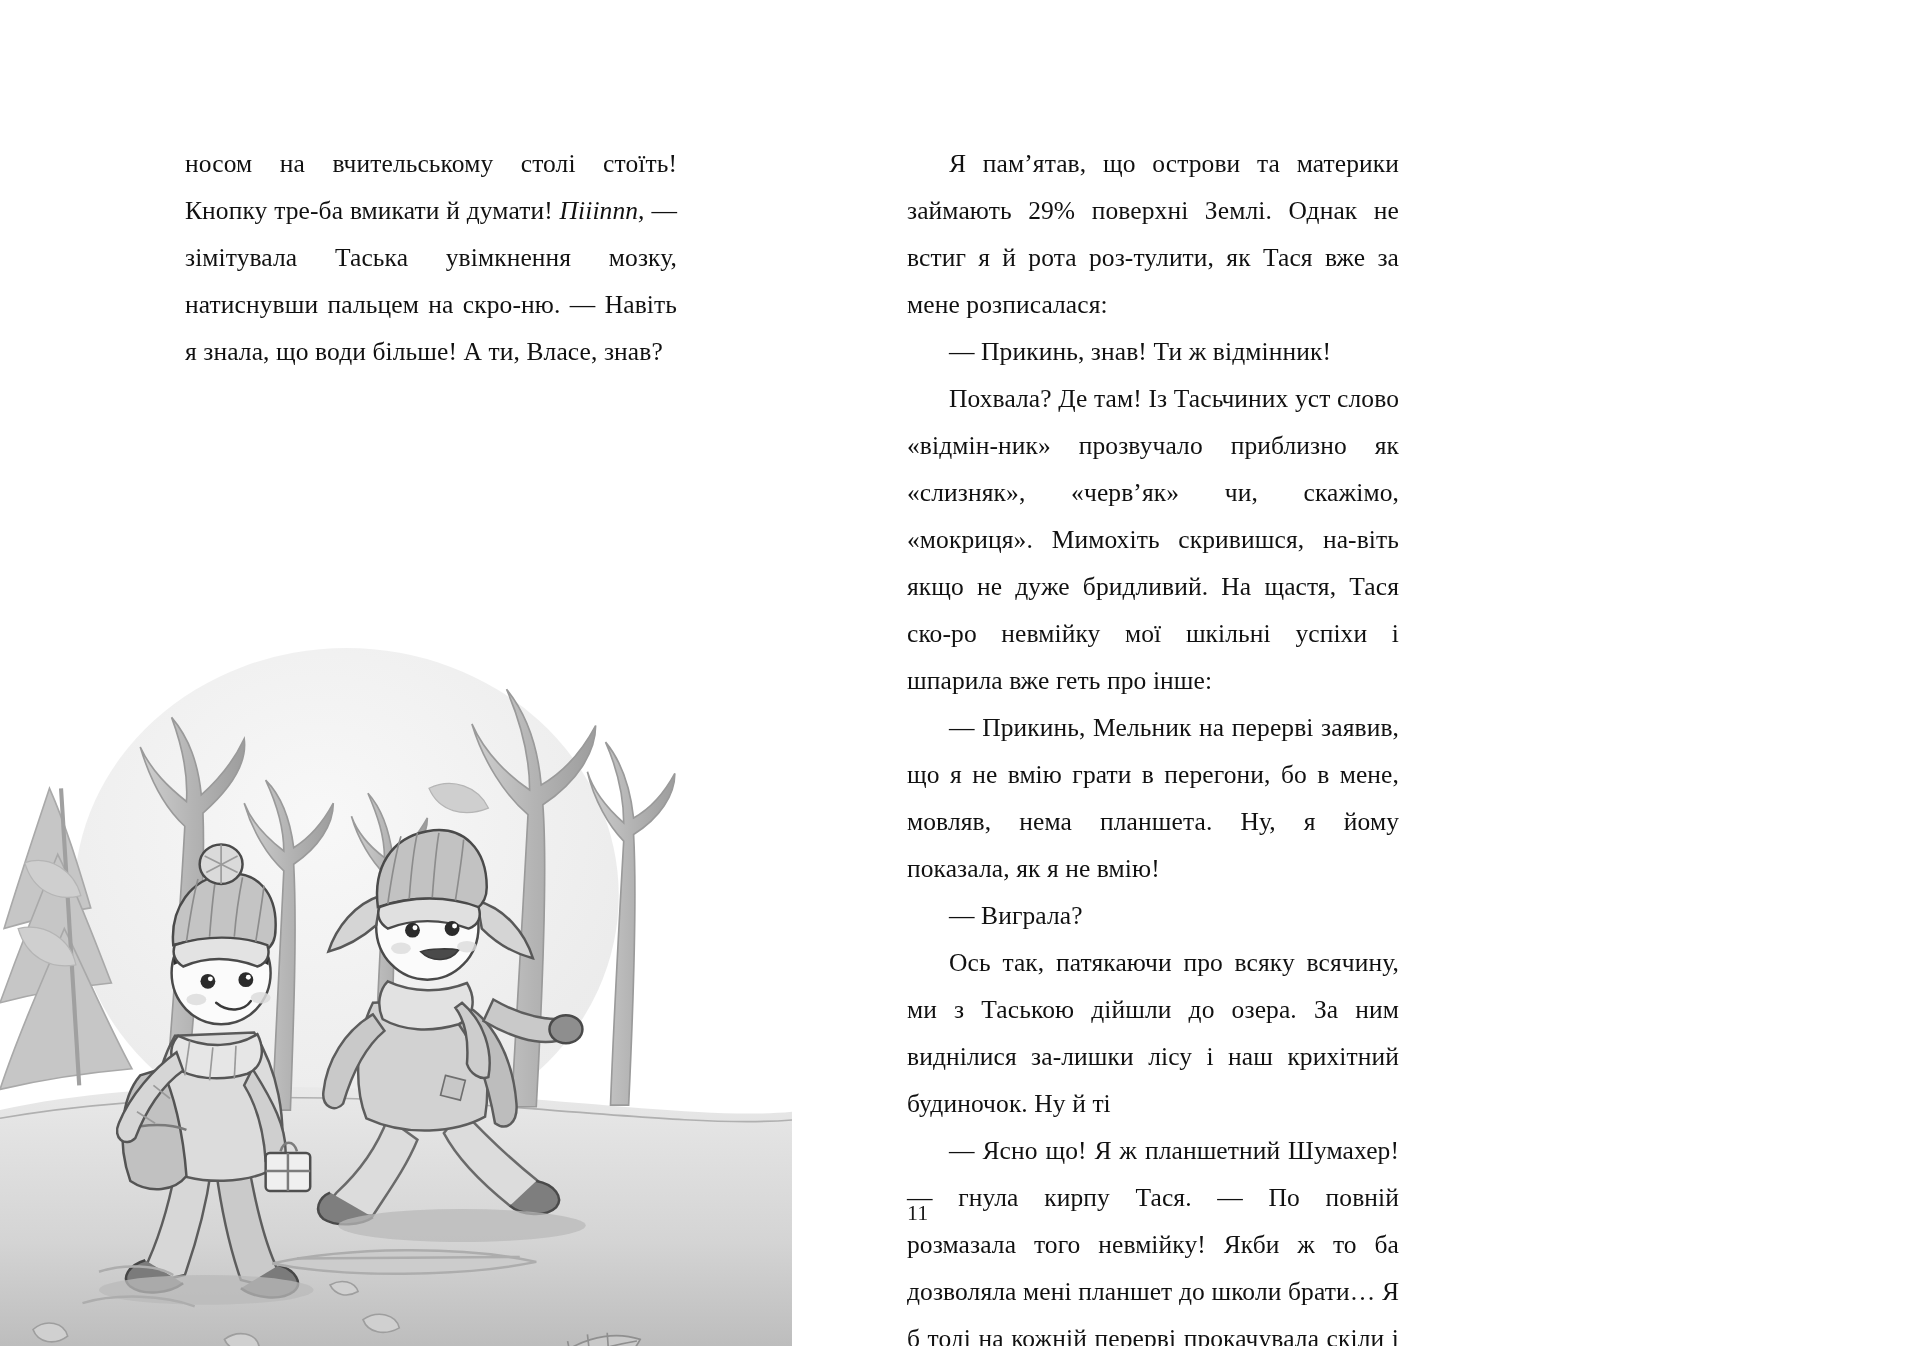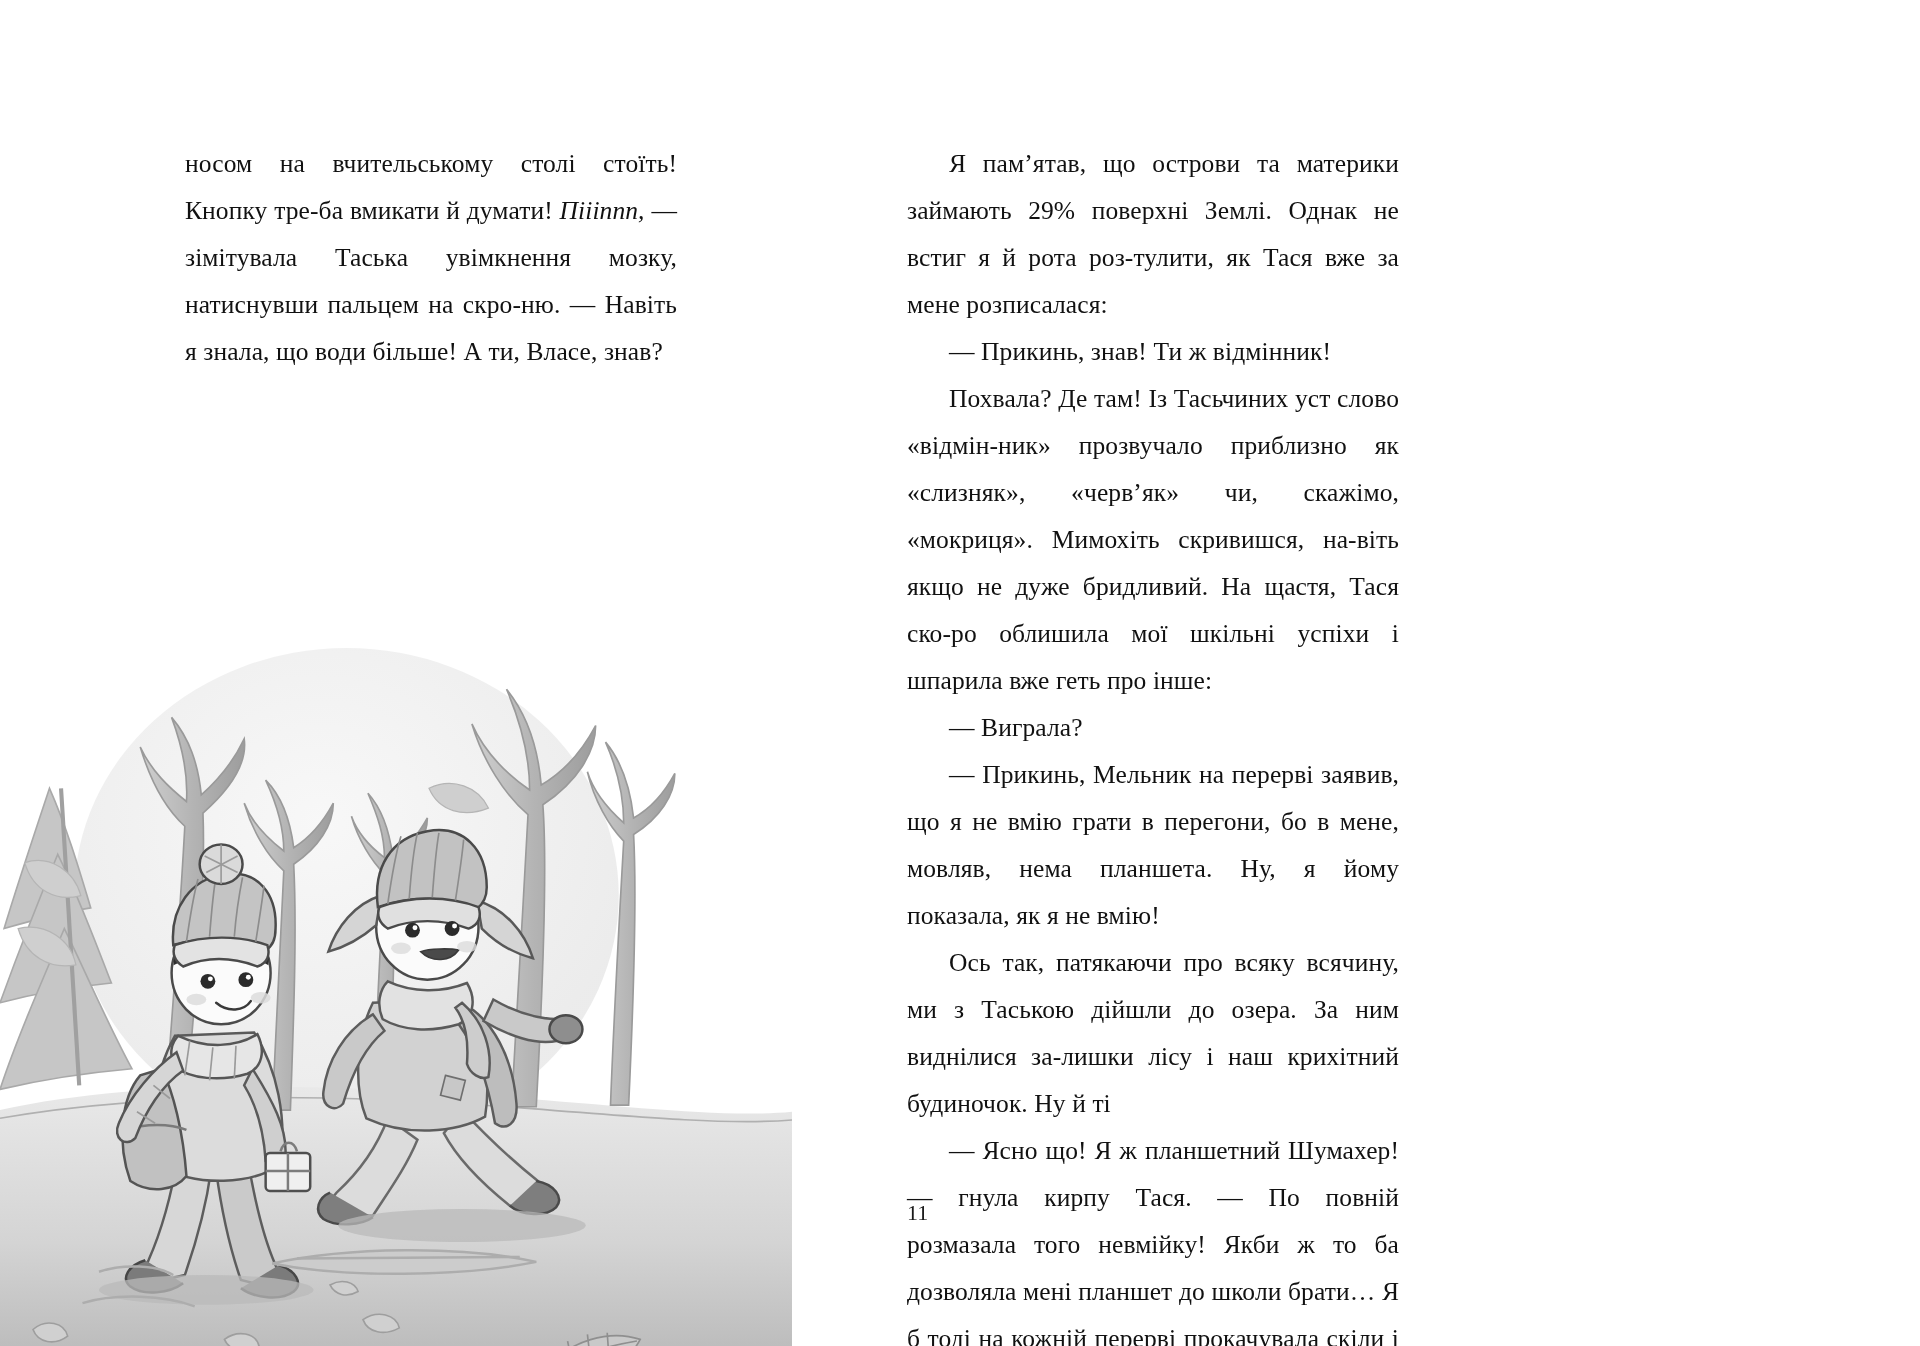--- a/index.html
+++ b/index.html
@@ -258,22 +258,22 @@
           <path d="M688 970 L694 1000 M712 962 L716 996 M736 960 L738 988" fill="none"></path>
         </g>
       </svg>
     </div>
   </div>
 
   <div class="page page-right">
     <div class="text-block">
       <p class="indent">Я пам’ятав, що острови та материки займають 29% поверхні Землі. Однак не встиг я й рота роз-тулити, як Тася вже за мене розписалася:</p>
       <p class="indent">— Прикинь, знав! Ти ж відмінник!</p>
-      <p class="indent">Похвала? Де там! Із Тасьчиних уст слово «відмін-ник» прозвучало приблизно як «слизняк», «черв’як» чи, скажімо, «мокриця». Мимохіть скривишся, на-віть якщо не дуже бридливий. На щастя, Тася ско-ро облишила мої шкільні успіхи і шпарила вже геть про інше:</p>
+      <p class="indent">Похвала? Де там! Із Тасьчиних уст слово «відмін-ник» прозвучало приблизно як «слизняк», «черв’як» чи, скажімо, «мокриця». Мимохіть скривишся, на-віть якщо не дуже бридливий. На щастя, Тася ско-ро невмійку мої шкільні успіхи і шпарила вже геть про інше:</p>
+      <p class="indent">— Прикинь, Мельник на перерві заявив, що я не вмію грати в перегони, бо в мене, мовляв, нема планшета. Ну, я йому показала, як я не вмію!</p>
       <p class="indent">— Виграла?</p>
-      <p class="indent">— Прикинь, Мельник на перерві заявив, що я не вмію грати в перегони, бо в мене, мовляв, нема планшета. Ну, я йому показала, як я не вмію!</p>
       <p class="indent">Ось так, патякаючи про всяку всячину, ми з Таською дійшли до озера. За ним виднілися за-лишки лісу і наш крихітний будиночок. Ну й ті</p>
       <p class="indent">— Ясно що! Я ж планшетний Шумахер! — гнула кирпу Тася. — По повній розмазала того невмійку! Якби ж то ба дозволяла мені планшет до школи брати… Я б тоді на кожній перерві прокачувала скіли і взагалі була б непереможною!</p>
     </div>
     <div class="folio folio-right">11</div>
   </div>
 
 </div>
 
 </body></html>

